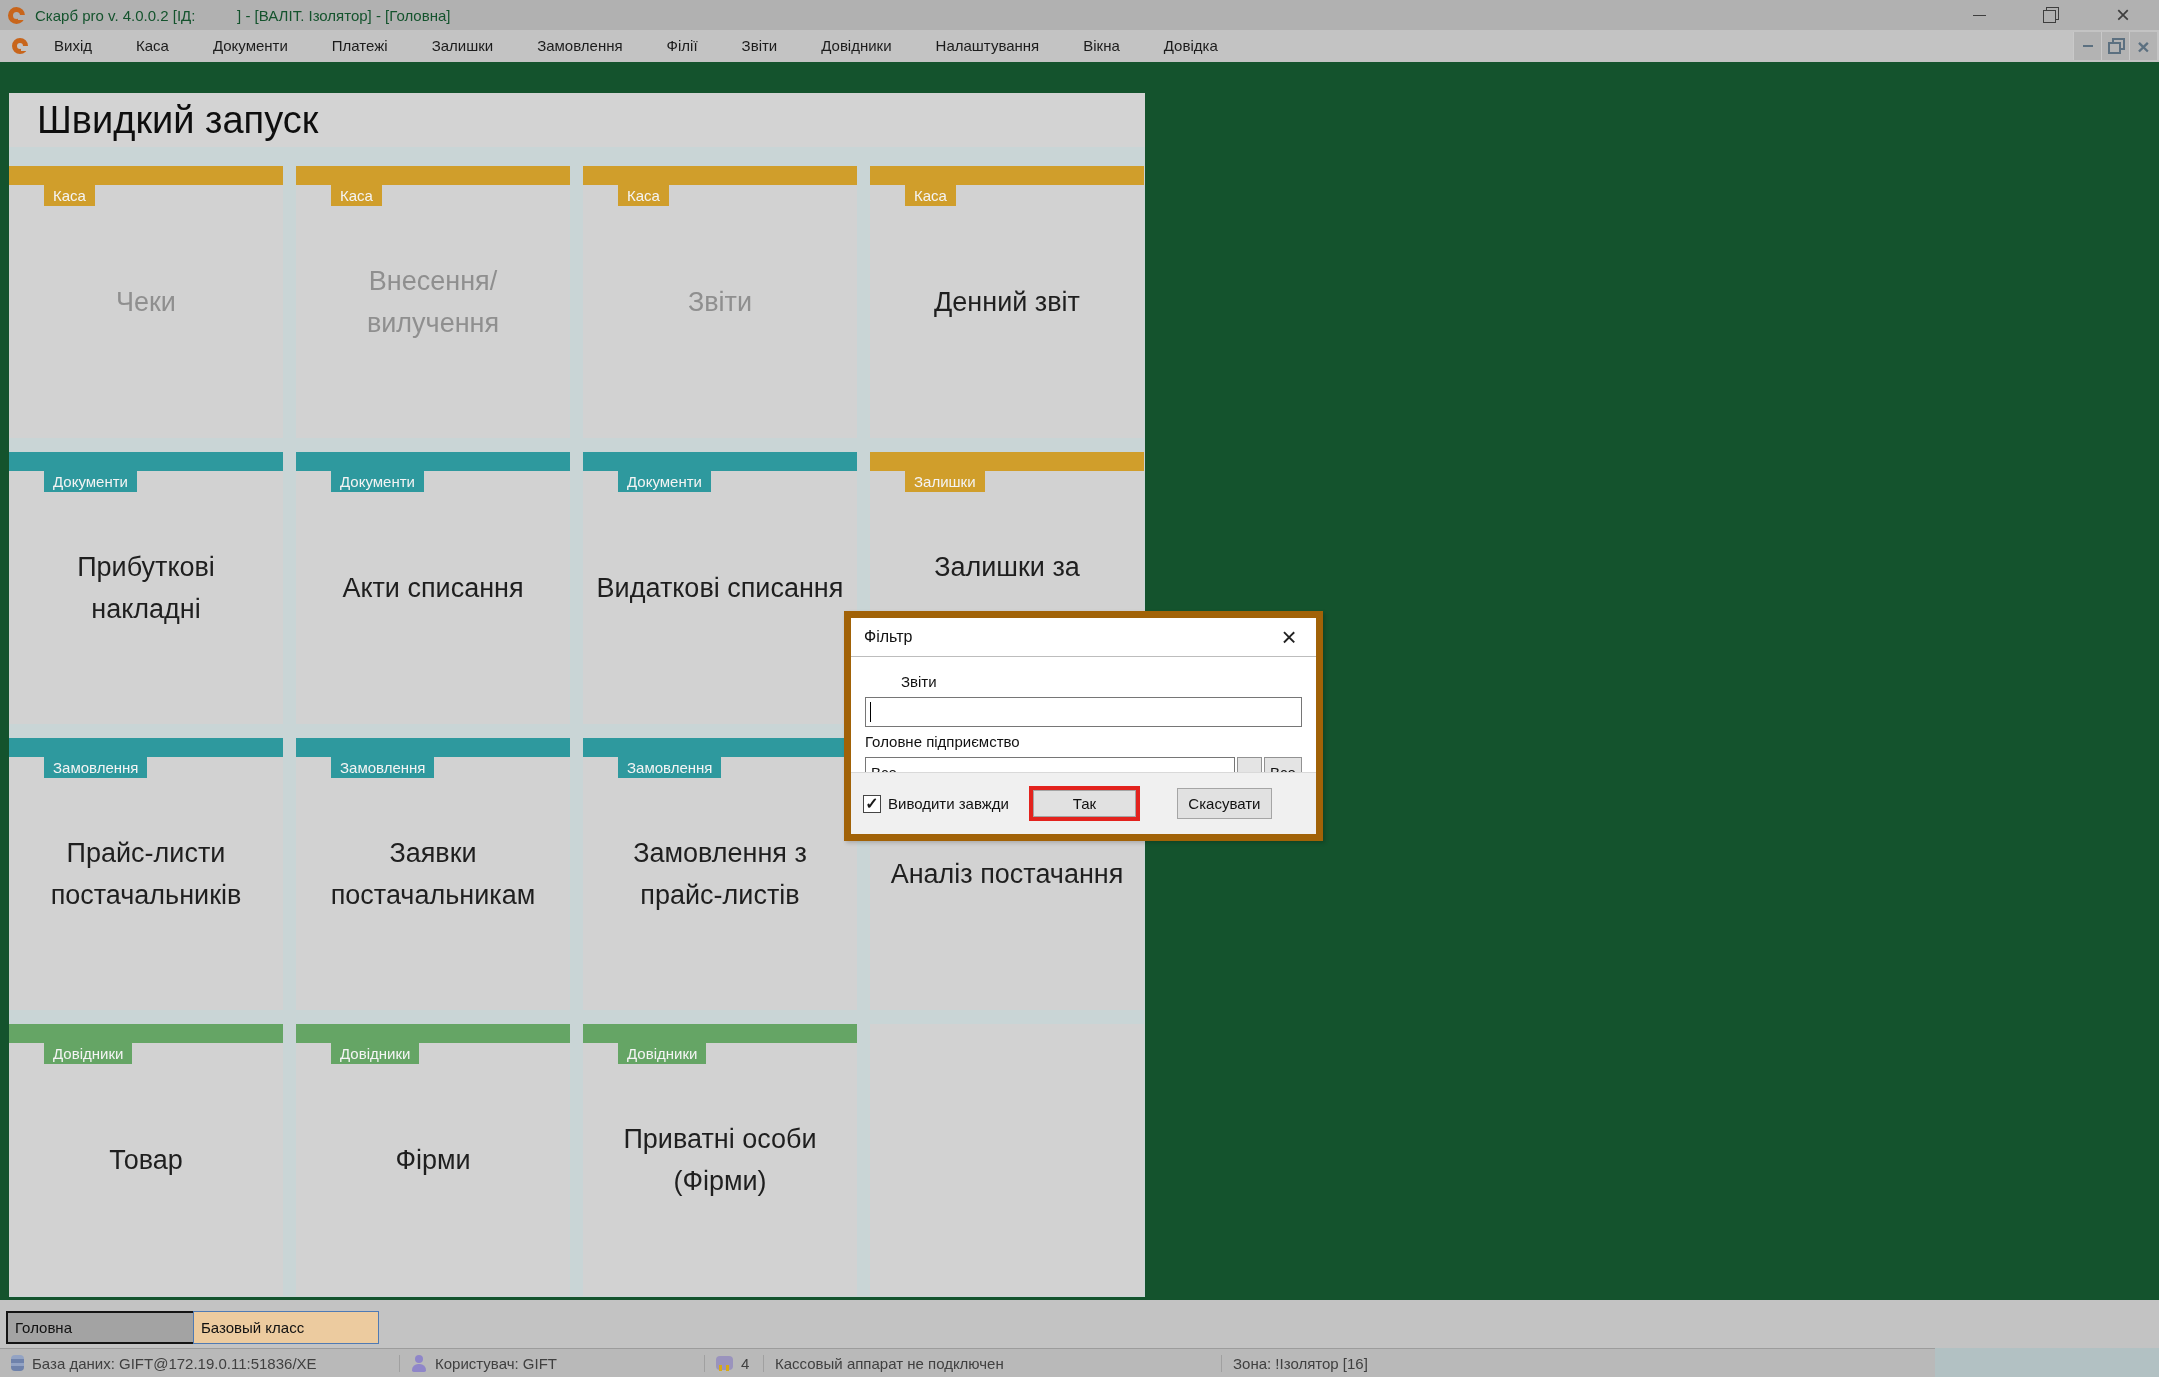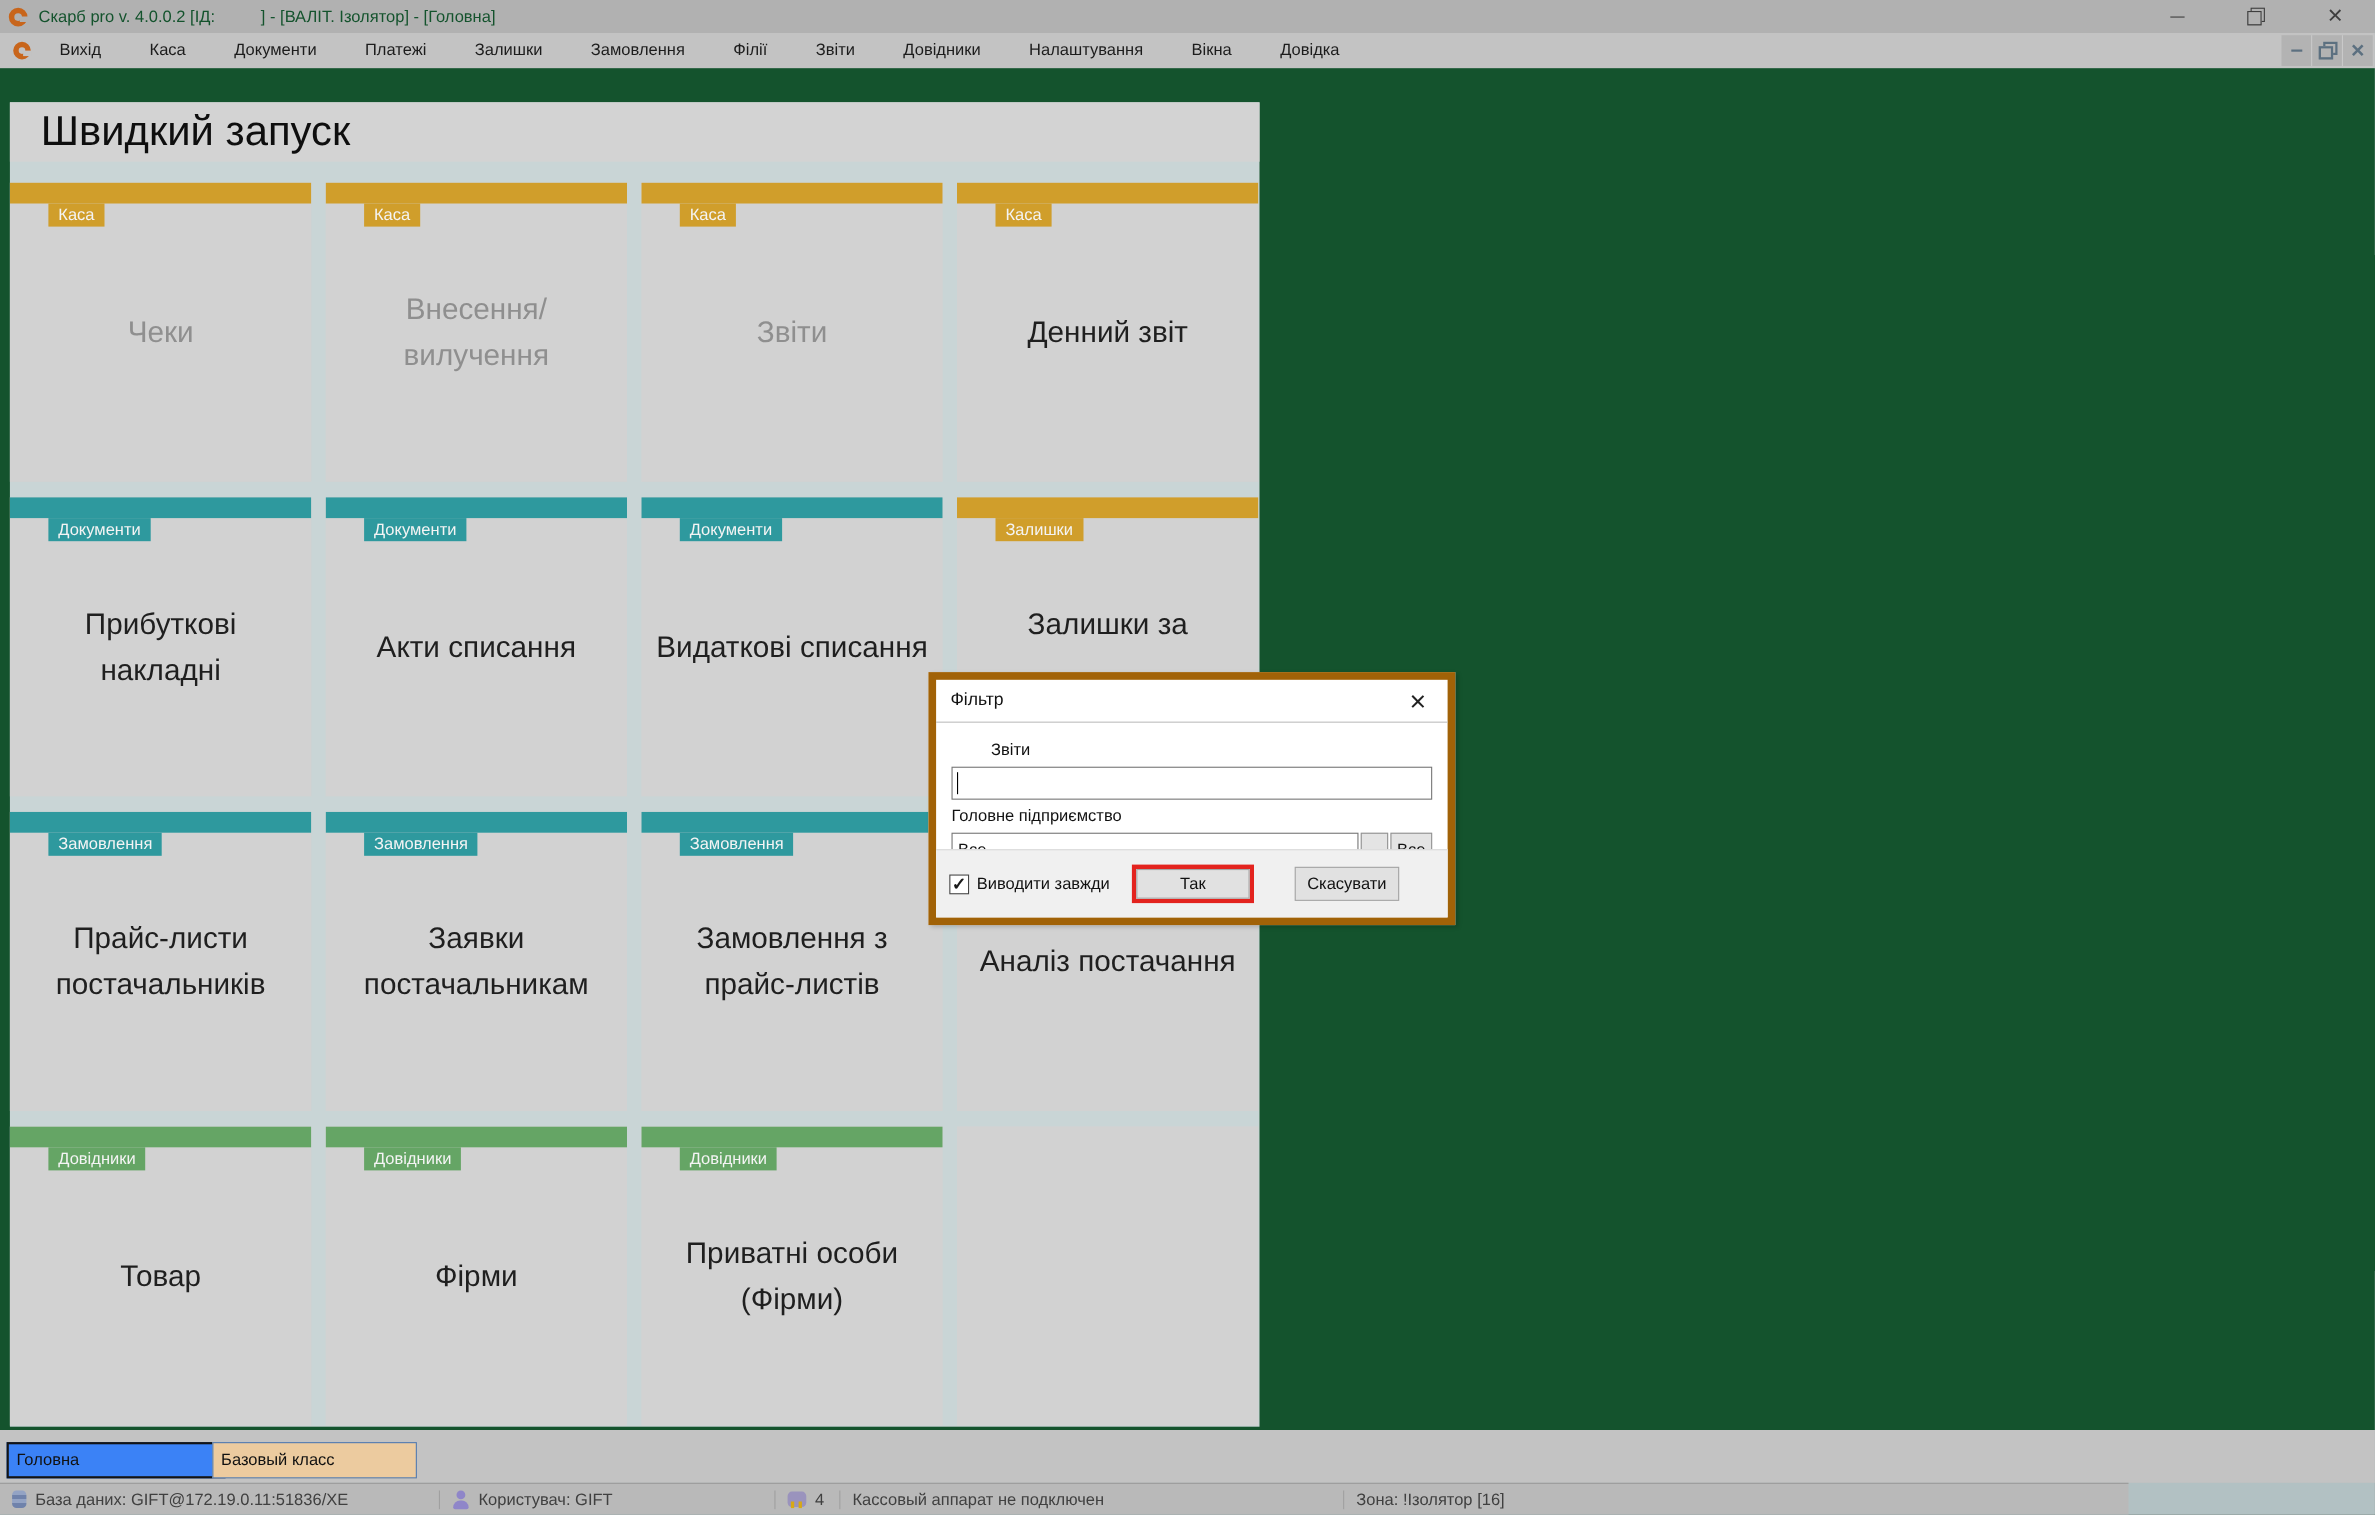--- a/index.html
+++ b/index.html
@@ -67,21 +67,21 @@
   .chk{width:18px;height:18px;background:#fff;border:1px solid #454545;box-sizing:border-box;display:flex;align-items:center;justify-content:center;font-size:16px;font-weight:bold;color:#1a1a1a;flex:none;}
   .chk-label{font-size:15px;color:#111;margin-left:7px;white-space:nowrap;}
   .ok-highlight{margin-left:20px;border:4px solid #e3231e;flex:none;}
   .btn{height:27px;background:#e1e1e1;border:1px solid #a5a5a5;box-sizing:border-box;font-size:15px;color:#111;display:flex;align-items:center;justify-content:center;}
   .btn-ok{width:103px;}
   .btn-cancel{width:95px;height:31px;margin-left:37px;flex:none;}
 
   
   .tabstrip{position:absolute;left:0;top:1300px;width:2159px;height:48px;background:#c3c3c3;}
   .tab{position:absolute;top:11px;height:33px;box-sizing:border-box;font-size:15px;padding-left:7px;display:flex;align-items:center;white-space:nowrap;color:#111;}
-  .tab-active{left:6px;width:199px;background:#3b82f6;border:2px solid #141414;}
+  .tab-active{left:6px;width:199px;background:#a3a3a3;border:2px solid #141414;}
   .tab-alt{left:193px;width:186px;background:#eccb9f;border:1px solid #4f7ab3;}
 
   
   .statusbar{position:absolute;left:0;top:1348px;width:1935px;height:29px;background:#b9b9b9;border-top:1px solid #9c9c9c;display:flex;font-size:15px;color:#404040;box-sizing:border-box;align-items:center;}
   .sb-sec{display:flex;align-items:center;border-right:1px solid #a0a0a0;box-sizing:border-box;padding-left:11px;white-space:nowrap;}
   .sb-sec:last-child{border-right:none;}
   .sb-s1{width:400px;}
   .sb-s2{width:305px;}
   .sb-s3{width:59px;}
   .sb-s4{width:458px;}

